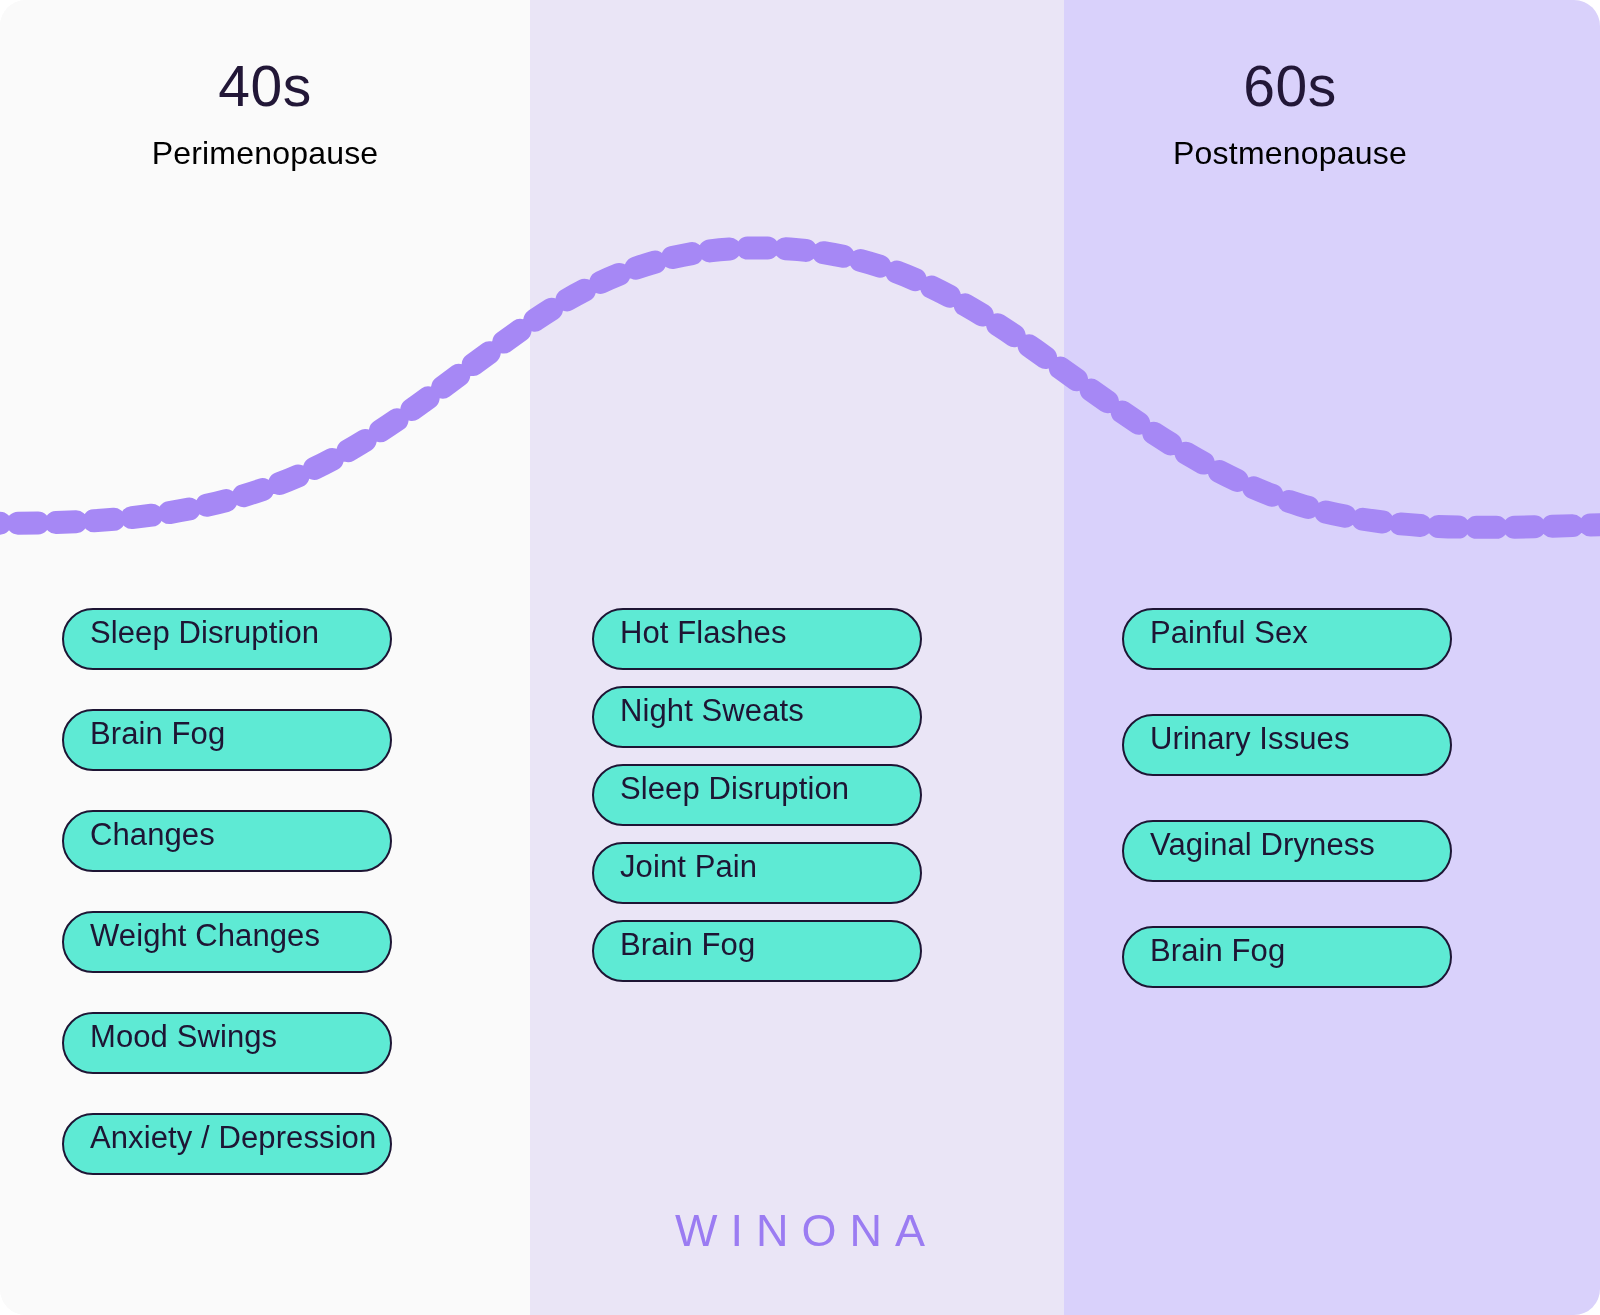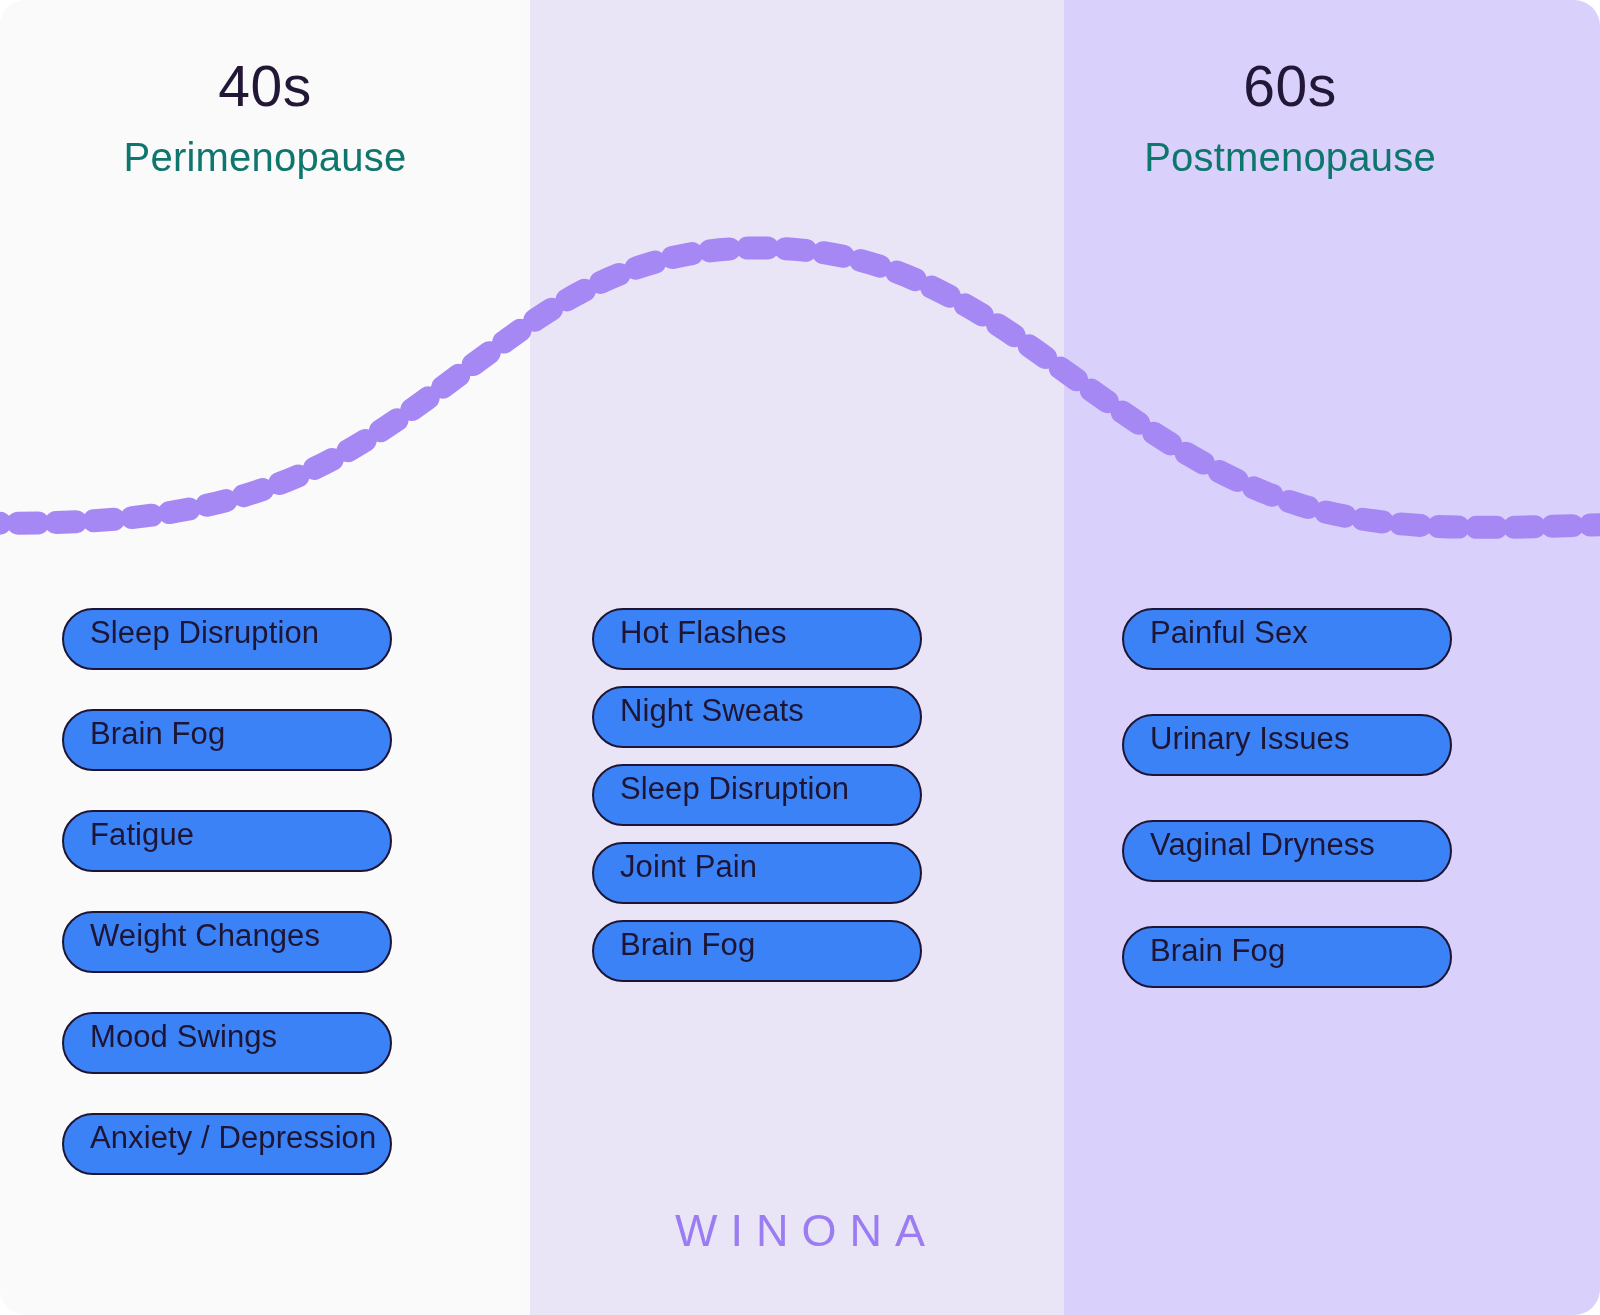--- a/index.html
+++ b/index.html
@@ -67,46 +67,46 @@
   }
   .decade {
     font-size: 57px;
     line-height: 1.0;
     font-weight: 400;
     letter-spacing: 0.5px;
     color: #221737;
   }
   .stage {
     margin-top: 22px;
-    font-size: 40px;
+    font-size: 32px;
     line-height: 1.0;
     font-weight: 400;
     letter-spacing: 0.2px;
-    color: #0f766e;
+    color: #000000;
   }
 
   .pill-list {
     position: absolute;
     top: 608px;
     left: 0;
     right: 0;
     display: flex;
     flex-direction: column;
     gap: 39px;
     align-items: flex-start;
   }
   .column-1 .pill-list { padding-left: 62px; }
   .column-2 .pill-list { padding-left: 62px; gap: 16px; }
   .column-3 .pill-list { padding-left: 58px; gap: 44px; }
 
   .pill {
     box-sizing: border-box;
     height: 62px;
     width: 330px;
-    background: #3b82f6;
+    background: #5eead4;
     border: 2px solid #1E1534;
     border-radius: 999px;
     display: flex;
     align-items: center;
     padding: 0 0 12px 26px;
     font-size: 31px;
     letter-spacing: 0.1px;
     color: #1E1534;
     white-space: nowrap;
     overflow: hidden;
@@ -150,21 +150,21 @@
   <div class="columns">
 
     <div class="column column-1">
       <div class="col-head">
         <div class="decade">40s</div>
         <div class="stage">Perimenopause</div>
       </div>
       <div class="pill-list">
         <div class="pill">Sleep Disruption</div>
         <div class="pill">Brain Fog</div>
-        <div class="pill">Fatigue</div>
+        <div class="pill">Changes</div>
         <div class="pill">Weight Changes</div>
         <div class="pill">Mood Swings</div>
         <div class="pill">Anxiety / Depression</div>
       </div>
     </div>
 
     <div class="column column-2">
       <div class="pill-list">
         <div class="pill">Hot Flashes</div>
         <div class="pill">Night Sweats</div>

